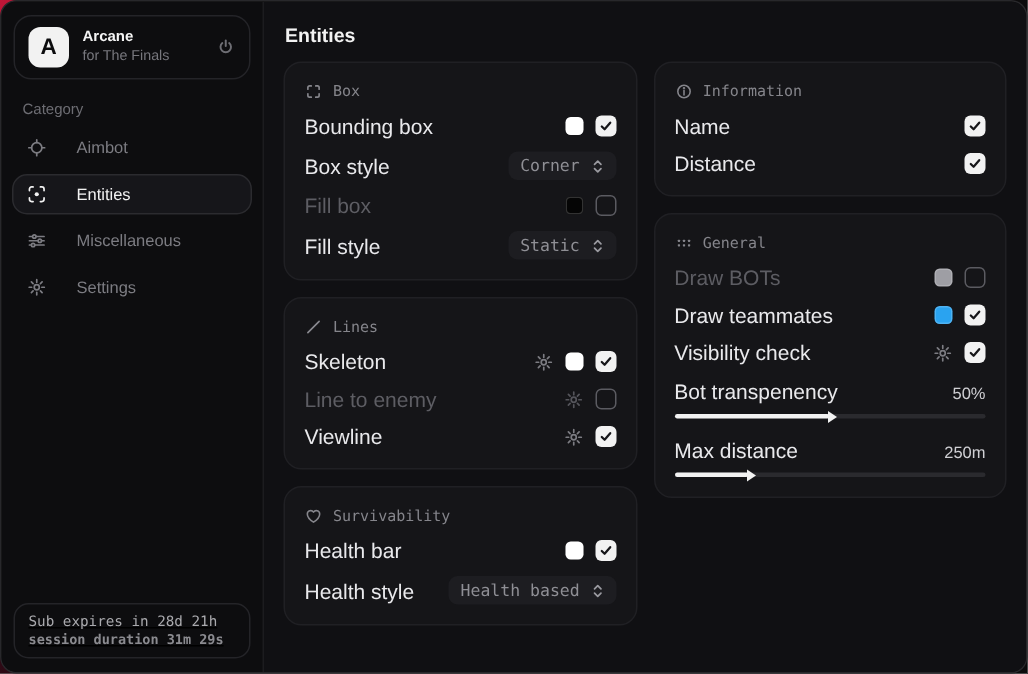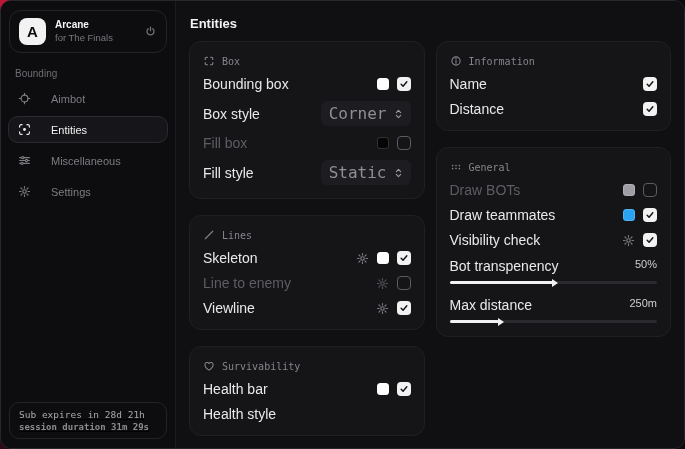--- a/index.html
+++ b/index.html
@@ -45,21 +45,21 @@
     position:absolute; left:8px; right:8px; bottom:9px;
     border:1px solid #242428; border-radius:10px;
     padding:6px 9px; font-family:"DejaVu Sans Mono",monospace;text-decoration:underline;
   }
   .sub-line1 { color:#a9a9ad; font-size:9.5px; }
   .sub-line2 { color:#8b8b90; font-size:9px; font-weight:bold; margin-top:2px; }
   
   .main { flex:1; padding:13px 13px 0 13px; background:#101013; }
   .page-title { color:#f2f2f2; font-size:13px; font-weight:bold; margin:2px 0 10px 1px; }
   .columns { display:flex; gap:11px; align-items:flex-start; }
-  .col { flex:1; display:flex; flex-direction:column; gap:16px; }
+  .col { flex:1; display:flex; flex-direction:column; gap:11px; }
   .panel {
     background:#151518; border:1px solid #202024;
     border-radius:12px; padding:10px 13px 13px 13px;
   }
   .panel-head {
     display:flex; align-items:center; gap:7px;
     color:#85858b; font-family:"DejaVu Sans Mono",monospace; font-size:10px;
     margin:3px 0 4px 0;
   }
   .row { display:flex; align-items:center; justify-content:space-between; margin-top:9px; min-height:15px; }
@@ -76,25 +76,25 @@
     width:14px; height:14px; border-radius:4px; cursor:pointer;
     display:flex; align-items:center; justify-content:center;
   }
   .checkbox.on  { background:#f2f2f2; color:#17171a; }
   .checkbox.off { border:1.5px solid #6e6e74; }
   .row.dim .checkbox.off { border-color:#5b5b61; }
   .dropdown {
     display:flex; align-items:center; gap:7px;
     background:#1d1d21; border:none; border-radius:6px;
     padding:3px 8px; cursor:pointer;
-    color:#8f8f95; font-family:"DejaVu Sans Mono",monospace; font-size:16px;
+    color:#8f8f95; font-family:"DejaVu Sans Mono",monospace; font-size:11px;
   }
   .dropdown .ic { display:flex; color:#9a9aa0; }
   .slider-row { margin-top:10px; }
-  .slider-top { display:flex; align-items:flex-start; justify-content:space-between; }
+  .slider-top { display:flex; align-items:flex-end; justify-content:space-between; }
   .slider-val { color:#cfcfd3; font-size:11px; }
   .slider-track {
     position:relative; height:3px; background:#2a2a2e; border-radius:2px; margin-top:7px; cursor:pointer;
   }
   .slider-fill { position:relative; height:3px; background:#f2f2f2; border-radius:2px; }
   .slider-thumb {
     position:absolute; right:-5px; top:-2.5px; width:0; height:0;
     border-top:4px solid transparent; border-bottom:4px solid transparent;
     border-left:6px solid #f2f2f2;
   }
@@ -115,21 +115,21 @@
         <div class="app-sub">for The Finals</div>
       </div>
       <span class="power-btn">
         <svg width="13" height="13" viewBox="0 0 16 16" fill="none" stroke="currentColor" stroke-width="1.6" stroke-linecap="round">
           <path d="M8 2.5v4.5"></path>
             <path d="M5.2 4.6a4.3 4.3 0 1 0 5.6 0"></path>
         </svg>
       </span>
     </div>
 
-    <div class="cat-label">Bounding</div>
+    <div class="cat-label">Category</div>
 
     <nav class="nav">
       <div class="nav-item">
         <span class="ic">
           <svg width="13" height="13" viewBox="0 0 16 16" fill="none" stroke="currentColor" stroke-width="1.4" stroke-linecap="round">
             <circle cx="8" cy="8" r="4.2"></circle>
               <path d="M8 1.5v2.2M8 12.3v2.2M1.5 8h2.2M12.3 8h2.2"></path>
           </svg>
         </span>
         <span>Aimbot</span>
@@ -300,20 +300,28 @@
               <span class="swatch" style="background: rgb(255, 255, 255);"></span>
               <span class="checkbox on">
                 <svg width="10" height="10" viewBox="0 0 16 16" fill="none" stroke="currentColor" stroke-width="2.4" stroke-linecap="round" stroke-linejoin="round">
                     <path d="M3.5 8.5l3 3 6-7"></path>
                   </svg>
               </span>
             </span>
           </div>
           <div class="row">
             <span class="rlabel">Health style</span>
+            <button class="dropdown">
+              <span>Health based</span>
+              <span class="ic">
+                <svg width="9" height="10" viewBox="0 0 12 14" fill="none" stroke="currentColor" stroke-width="1.6" stroke-linecap="round" stroke-linejoin="round">
+                    <path d="M3 5l3-3 3 3M3 9l3 3 3-3"></path>
+                  </svg>
+              </span>
+            </button>
           </div>
         </section>
       </div>
 
       <div class="col">
 
         <section class="panel">
           <div class="panel-head">
             <span>
               <svg width="12" height="12" viewBox="0 0 16 16" fill="none" stroke="currentColor" stroke-width="1.4" stroke-linecap="round">

